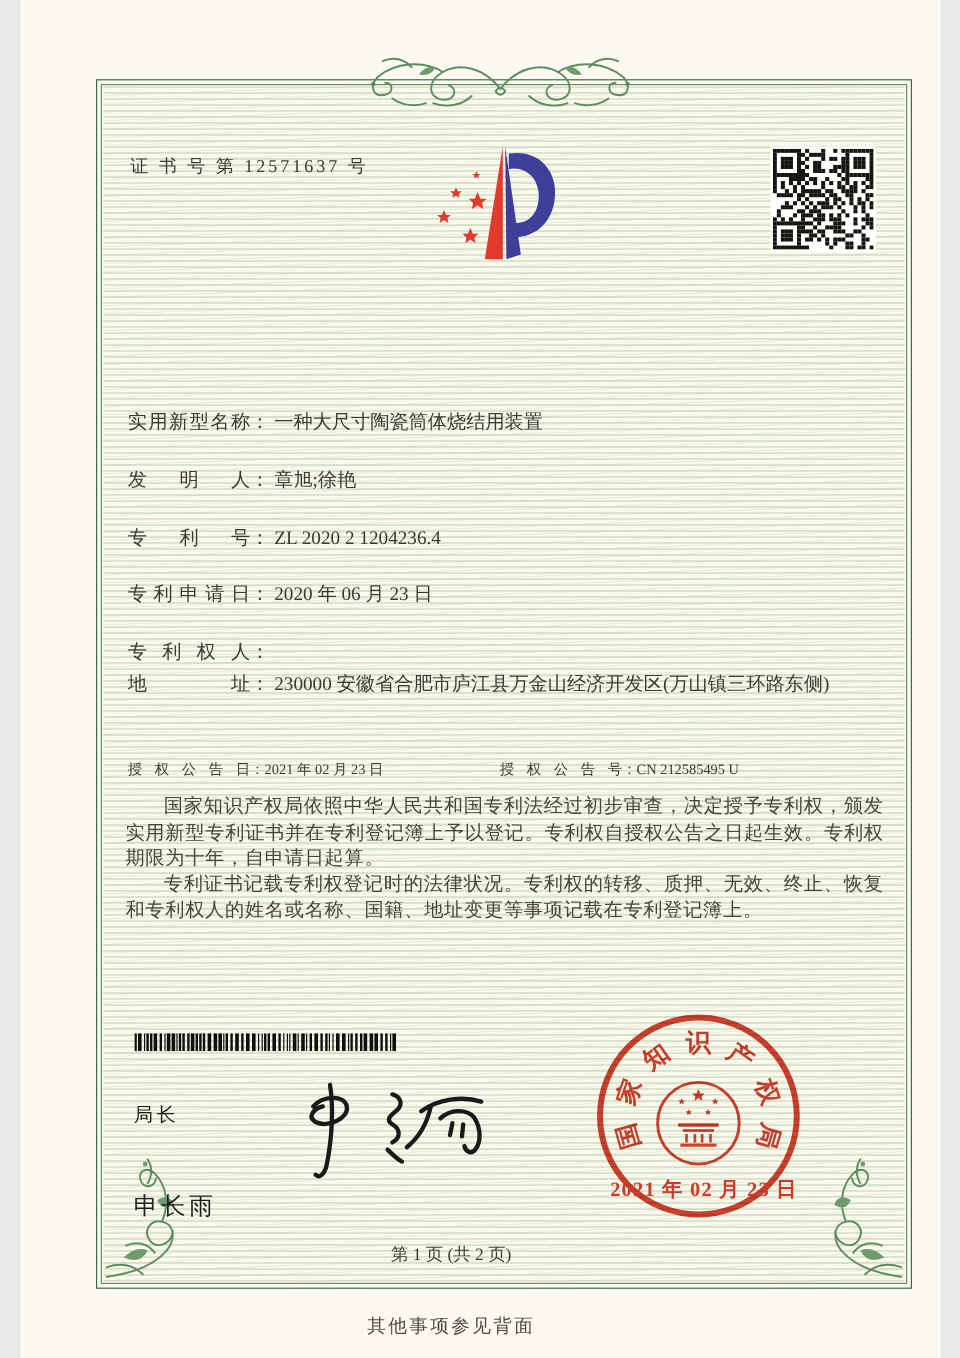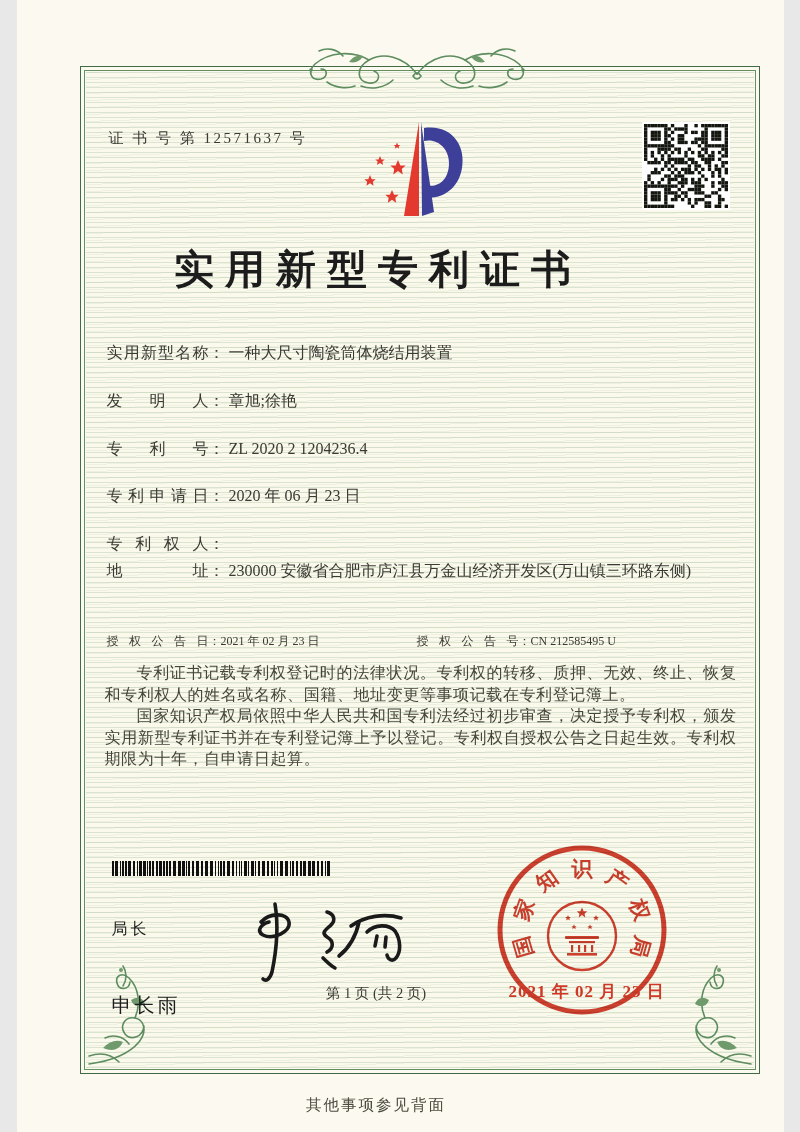--- a/index.html
+++ b/index.html
@@ -49,21 +49,21 @@
   .paras{position:absolute;left:88px;top:662px;width:632px;color:#45453a;}
   .paras p{margin:0;font-size:16px;line-height:21.5px;letter-spacing:0.6px;text-indent:2em;text-align:justify;}
   
   .barcode{position:absolute;left:95px;top:861px;width:218px;height:15px;}
   .signer-title{position:absolute;left:95px;top:919px;font-family:"Liberation Sans",sans-serif;font-size:16px;letter-spacing:3px;color:#1d1d1d;}
   .signer-name{position:absolute;left:95px;top:992px;font-family:Liberation Mono, monospace;font-size:20px;letter-spacing:3px;color:#1d1d1d;}
   .signature{position:absolute;left:222px;top:900px;}
   .signature path{fill:none;stroke:#1a1a1a;stroke-width:3.6;stroke-linecap:round;stroke-linejoin:round;}
   .seal{position:absolute;left:477px;top:842px;opacity:0.95;mix-blend-mode:multiply;}
   .seal-date{position:absolute;left:492px;top:980px;font-size:17px;font-weight:700;color:#cf3726;letter-spacing:1px;}
-  .page-number{position:absolute;left:0;right:48px;top:984px;text-align:center;font-size:14.5px;color:#3c3c34;}
+  .page-number{position:absolute;left:0;right:48px;top:1036px;text-align:center;font-size:14.5px;color:#3c3c34;}
   .footer-note{position:absolute;left:0;right:48px;top:1095px;text-align:center;font-size:15.5px;color:#4a4a3e;letter-spacing:2px;}
 </style>
 </head>
 <body>
 
 <div class="page">
 
   <div class="frame-outer">
     <div class="guilloche"></div>
     <div class="frame-inner"></div>
@@ -452,21 +452,20 @@
         <rect x="22.40" y="76.80" width="3.20" height="3.20" fill="#13150f"></rect>
         <rect x="25.60" y="76.80" width="3.20" height="3.20" fill="#13150f"></rect>
         <rect x="44.80" y="76.80" width="3.20" height="3.20" fill="#13150f"></rect>
         <rect x="57.60" y="76.80" width="3.20" height="3.20" fill="#13150f"></rect>
         <rect x="60.80" y="76.80" width="3.20" height="3.20" fill="#13150f"></rect>
         <rect x="67.20" y="76.80" width="3.20" height="3.20" fill="#13150f"></rect>
         <rect x="70.40" y="76.80" width="3.20" height="3.20" fill="#13150f"></rect>
         <rect x="76.80" y="76.80" width="3.20" height="3.20" fill="#13150f"></rect>
       </svg></div>
 
-  <h1 class="title">实用新型专利证书</h1>
 
   <div class="frow r0">
     <span class="flabel">实用新型名称</span>
       <span class="fcolon">：</span>
       <span class="fvalue">一种大尺寸陶瓷筒体烧结用装置</span>
   </div>
   <div class="frow r1">
     <span class="flabel">发明人</span>
       <span class="fcolon">：</span>
       <span class="fvalue">章旭;徐艳</span>
@@ -494,22 +493,22 @@
   <div class="grant-row">
     <span class="grant-a">
       <span class="flabel">授权公告日</span><span>：</span><span>2021 年 02 月 23 日</span>
     </span>
     <span class="grant-b">
       <span class="flabel">授权公告号</span><span>：</span><span>CN 212585495 U</span>
     </span>
   </div>
 
   <div class="paras">
+    <p>国家知识产权局依照中华人民共和国专利法经过初步审查，决定授予专利权，颁发实用新型专利证书并在专利登记簿上予以登记。专利权自授权公告之日起生效。专利权期限为十年，自申请日起算。</p>
     <p>专利证书记载专利权登记时的法律状况。专利权的转移、质押、无效、终止、恢复和专利权人的姓名或名称、国籍、地址变更等事项记载在专利登记簿上。</p>
-    <p>国家知识产权局依照中华人民共和国专利法经过初步审查，决定授予专利权，颁发实用新型专利证书并在专利登记簿上予以登记。专利权自授权公告之日起生效。专利权期限为十年，自申请日起算。</p>
   </div>
 
   <div class="barcode"><svg id="bar-svg" width="218" height="15" viewBox="0 0 218 15" preserveAspectRatio="none">
         <rect x="0" y="0" width="2" height="15" fill="#101010"></rect>
         <rect x="3" y="0" width="3" height="15" fill="#101010"></rect>
         <rect x="8" y="0" width="1" height="15" fill="#101010"></rect>
         <rect x="10" y="0" width="2" height="15" fill="#101010"></rect>
         <rect x="13" y="0" width="2" height="15" fill="#101010"></rect>
         <rect x="16" y="0" width="3" height="15" fill="#101010"></rect>
         <rect x="21" y="0" width="2" height="15" fill="#101010"></rect>

